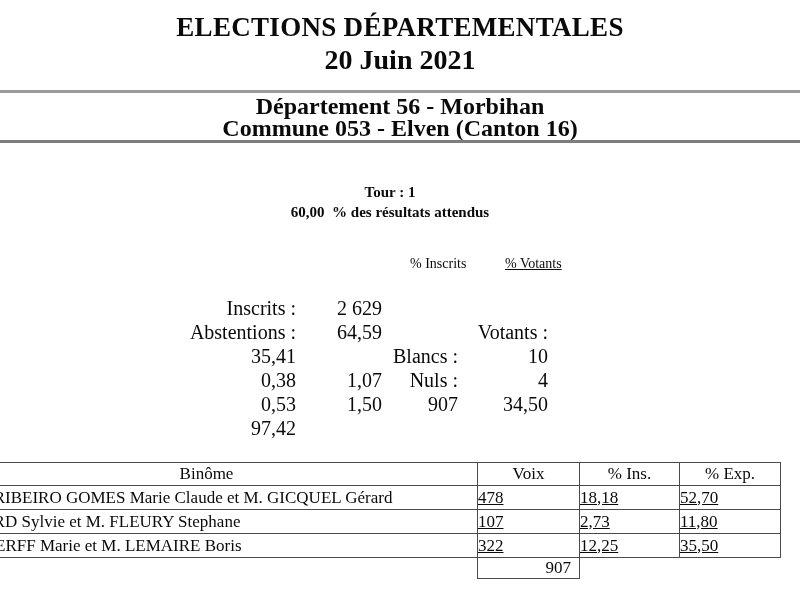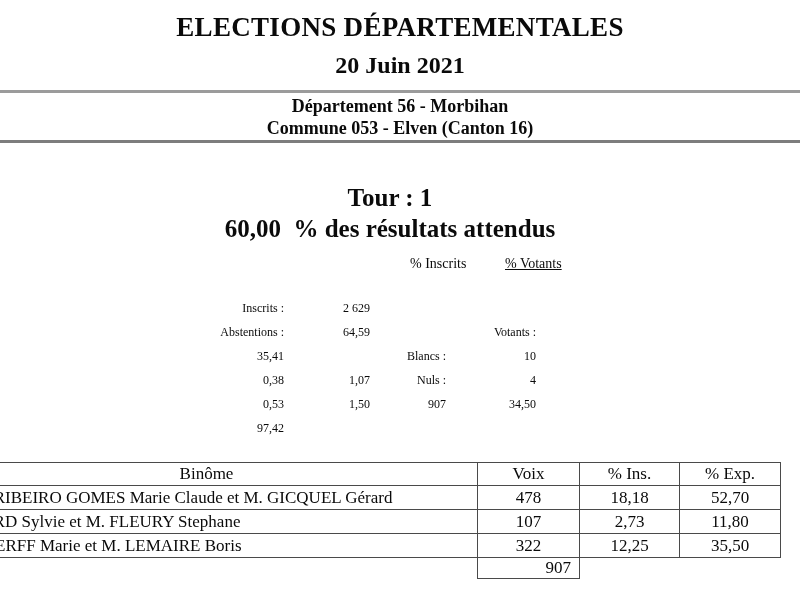--- a/index.html
+++ b/index.html
@@ -9,40 +9,40 @@
     color: #0a0a0a;
     font-family: "Liberation Serif", "DejaVu Serif", serif;
     position: relative;
     overflow: hidden;
   }
   .abs { position: absolute; }
   .centered { left: 0; width: 800px; text-align: center; }
   .bold { font-weight: bold; }
 
   .page-title   { top: 12px;  font-size: 27px; letter-spacing: 0.3px; }
-  .page-date    { top: 52px;  font-size: 24px; }
+  .page-date    { top: 44px;  font-size: 28px; }
 
   .rule { left: 0; width: 800px; }
   .rule-top     { top: 90px;  height: 3px; background: #9b9b9b; }
   .rule-bottom  { top: 140px; height: 3px; background: #7d7d7d; }
 
-  .dept-block   { top: 95px; font-size: 18px; line-height: 22px; }
+  .dept-block   { top: 95px; font-size: 24px; line-height: 22px; }
 
-  .tour-block   { top: 184px; left: 0; width: 780px; text-align: center; font-size: 25px; }
+  .tour-block   { top: 184px; left: 0; width: 780px; text-align: center; font-size: 15px; }
   .tour-line2   { margin-top: 3px; white-space: pre; }
 
   .stats-hdr    { top: 256px; font-size: 14px; }
   .stats-hdr-ins { left: 410px; }
   .stats-hdr-vot { left: 505px; text-decoration: underline; }
 
   .stats-grid {
-    top: 296px; left: 84px;
+    top: 296px; left: 96px;
     display: grid;
     grid-template-columns: 200px 86px 76px 90px;
-    font-size: 12px;
+    font-size: 20px;
     line-height: 24px;
     font-family: Liberation Serif, serif;
   }
   .stats-grid > div { text-align: right; white-space: pre; }
 
   table.results {
     position: absolute;
     top: 462px; left: -65px;
     width: 845px;
     border-collapse: collapse;
@@ -57,21 +57,21 @@
   table.results th, table.results td {
     border: 1.5px solid #4a4a4a;
     padding: 0;
     font-weight: normal;
     white-space: nowrap;
     overflow: hidden;
   }
   table.results th { height: 22px; text-align: center; }
   table.results td { height: 23px; }
   td.name-cell { text-align: left; padding-left: 66px; }
-  td.num-cell  { text-align: center; padding-right: 8px; }
+  td.num-cell  { text-align: left; padding-right: 8px; text-decoration: underline; }
   tr.total-row td { border: none; height: 18px; }
   tr.total-row td.total-voix {
     border: 1.5px solid #4a4a4a;
     text-align: right; padding-right: 8px;
   }
 </style>
 </head>
 <body>
 
 <div class="abs centered bold page-title">ELECTIONS DÉPARTEMENTALES</div>

